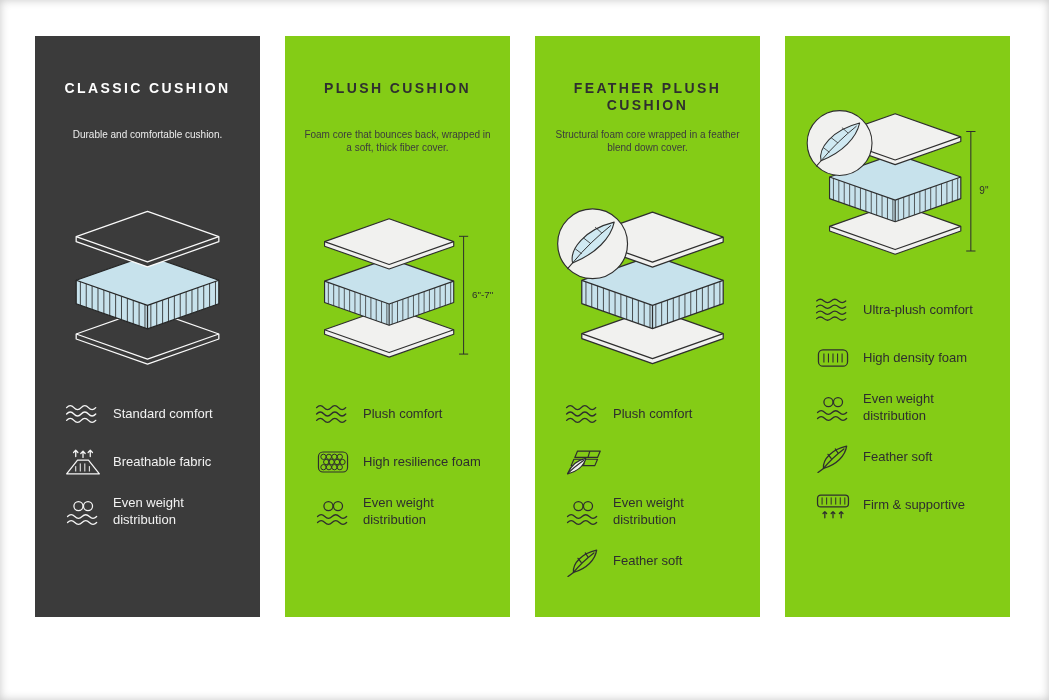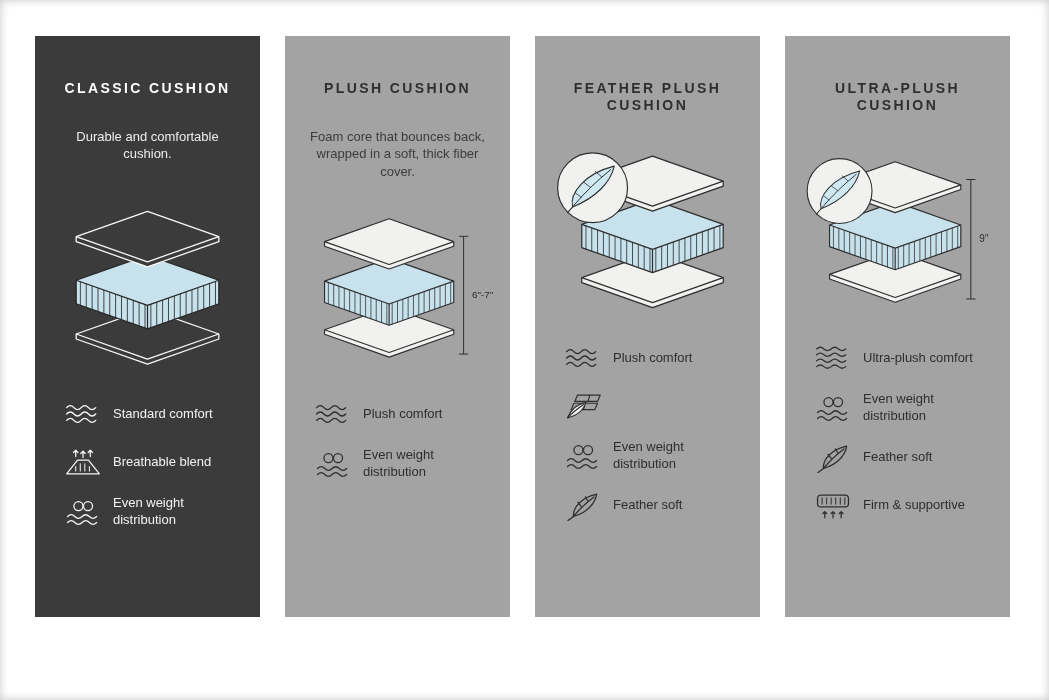--- a/index.html
+++ b/index.html
@@ -7,28 +7,28 @@
     width:1049px;height:700px;box-sizing:border-box;background:#ffffff;
     display:flex;gap:25px;padding:36px 0 36px 35px;
     box-shadow:inset 0 0 10px rgba(0,0,0,0.22);
     position:relative;overflow:hidden;
   }
   .panel{
     flex:0 0 225px;width:225px;height:581px;box-sizing:border-box;
     padding:44px 16px 36px;display:flex;flex-direction:column;
   }
   .panel--dark{background:#3b3b3b;color:#ffffff;}
-  .panel--light{background:#a3a3a3;color:#2e2e2e;}
+  .panel--light{background:#84cc16;color:#2e2e2e;}
   .panel-title{
     margin:0 0 14px;text-align:center;font-size:14px;font-weight:700;
     letter-spacing:2.4px;line-height:1.2;min-height:34px;
   }
   .panel--light .panel-title{color:#2f2f2f;}
   .panel-desc{
-    margin:0 auto;text-align:center;font-size:13px;line-height:1.34;
+    margin:0 auto;text-align:center;font-size:10px;line-height:1.34;
     min-height:56px;max-width:196px;
   }
   .panel--dark .panel-desc{color:#ededed;}
   .panel--light .panel-desc{color:#3c3c3c;}
   .illustration{margin:22px 0 26px;display:flex;justify-content:center;align-items:center;height:167px;}
   .features{display:flex;flex-direction:column;gap:18px;padding:0 12px;}
   .feature{display:flex;align-items:center;gap:10px;}
   .ficon{flex:0 0 40px;display:flex;justify-content:center;color:#2e2e2e;}
   .panel--dark .ficon{color:#f5f5f5;}
   .feature-label{font-size:13px;line-height:1.3;}
@@ -172,21 +172,21 @@
             </svg>
           </span>
         <span class="feature-label">Standard comfort</span>
       </div>
       <div class="feature">
         <span class="ficon">
             <svg width="40" height="30" viewBox="0 0 44 32">
               <use href="#sym-breathable"></use>
             </svg>
           </span>
-        <span class="feature-label">Breathable blend</span>
+        <span class="feature-label">Breathable fabric</span>
       </div>
       <div class="feature">
         <span class="ficon">
             <svg width="40" height="30" viewBox="0 0 44 32">
               <use href="#sym-weight"></use>
             </svg>
           </span>
         <span class="feature-label">Even weight distribution</span>
       </div>
     </div>
@@ -209,30 +209,39 @@
         <span class="ficon">
             <svg width="40" height="30" viewBox="0 0 44 32">
               <use href="#sym-waves3"></use>
             </svg>
           </span>
         <span class="feature-label">Plush comfort</span>
       </div>
       <div class="feature">
         <span class="ficon">
             <svg width="40" height="30" viewBox="0 0 44 32">
+              <use href="#sym-bubbles"></use>
+            </svg>
+          </span>
+        <span class="feature-label">High resilience foam</span>
+      </div>
+      <div class="feature">
+        <span class="ficon">
+            <svg width="40" height="30" viewBox="0 0 44 32">
               <use href="#sym-weight"></use>
             </svg>
           </span>
         <span class="feature-label">Even weight distribution</span>
       </div>
     </div>
   </section>
 
   <section class="panel panel--light">
     <h2 class="panel-title">FEATHER PLUSH CUSHION</h2>
+    <p class="panel-desc">Structural foam core wrapped in a feather blend down cover.</p>
     <div class="illustration">
       <svg width="204" height="167" viewBox="8 0 232 190">
         <use href="#cushion-light"></use>
         <g>
           <use href="#badge-feather"></use>
         </g>
       </svg>
     </div>
     <div class="features">
       <div class="feature">
@@ -263,21 +272,20 @@
             <svg width="40" height="30" viewBox="0 0 44 32">
               <use href="#sym-feather"></use>
             </svg>
           </span>
         <span class="feature-label">Feather soft</span>
       </div>
     </div>
   </section>
 
   <section class="panel panel--light">
-    <h2 class="panel-title">ULTRA-PLUSH CUSHION</h2>
     <div class="illustration">
       <svg width="220" height="167" viewBox="8 0 250 190">
         <use href="#cushion-light"></use>
         <g>
           <use href="#badge-feather"></use>
         </g>
         <g>
           <path d="M228 25 V180 M222 25 H234 M222 180 H234" stroke="#2e2e2e" stroke-width="1.3" fill="none"></path>
           <text x="239" y="106" font-size="13" fill="#2e2e2e">9"</text>
         </g>
@@ -288,20 +296,28 @@
         <span class="ficon">
             <svg width="40" height="30" viewBox="0 0 44 32">
               <use href="#sym-waves4"></use>
             </svg>
           </span>
         <span class="feature-label">Ultra-plush comfort</span>
       </div>
       <div class="feature">
         <span class="ficon">
             <svg width="40" height="30" viewBox="0 0 44 32">
+              <use href="#sym-density"></use>
+            </svg>
+          </span>
+        <span class="feature-label">High density foam</span>
+      </div>
+      <div class="feature">
+        <span class="ficon">
+            <svg width="40" height="30" viewBox="0 0 44 32">
               <use href="#sym-weight"></use>
             </svg>
           </span>
         <span class="feature-label">Even weight distribution</span>
       </div>
       <div class="feature">
         <span class="ficon">
             <svg width="40" height="30" viewBox="0 0 44 32">
               <use href="#sym-feather"></use>
             </svg>

